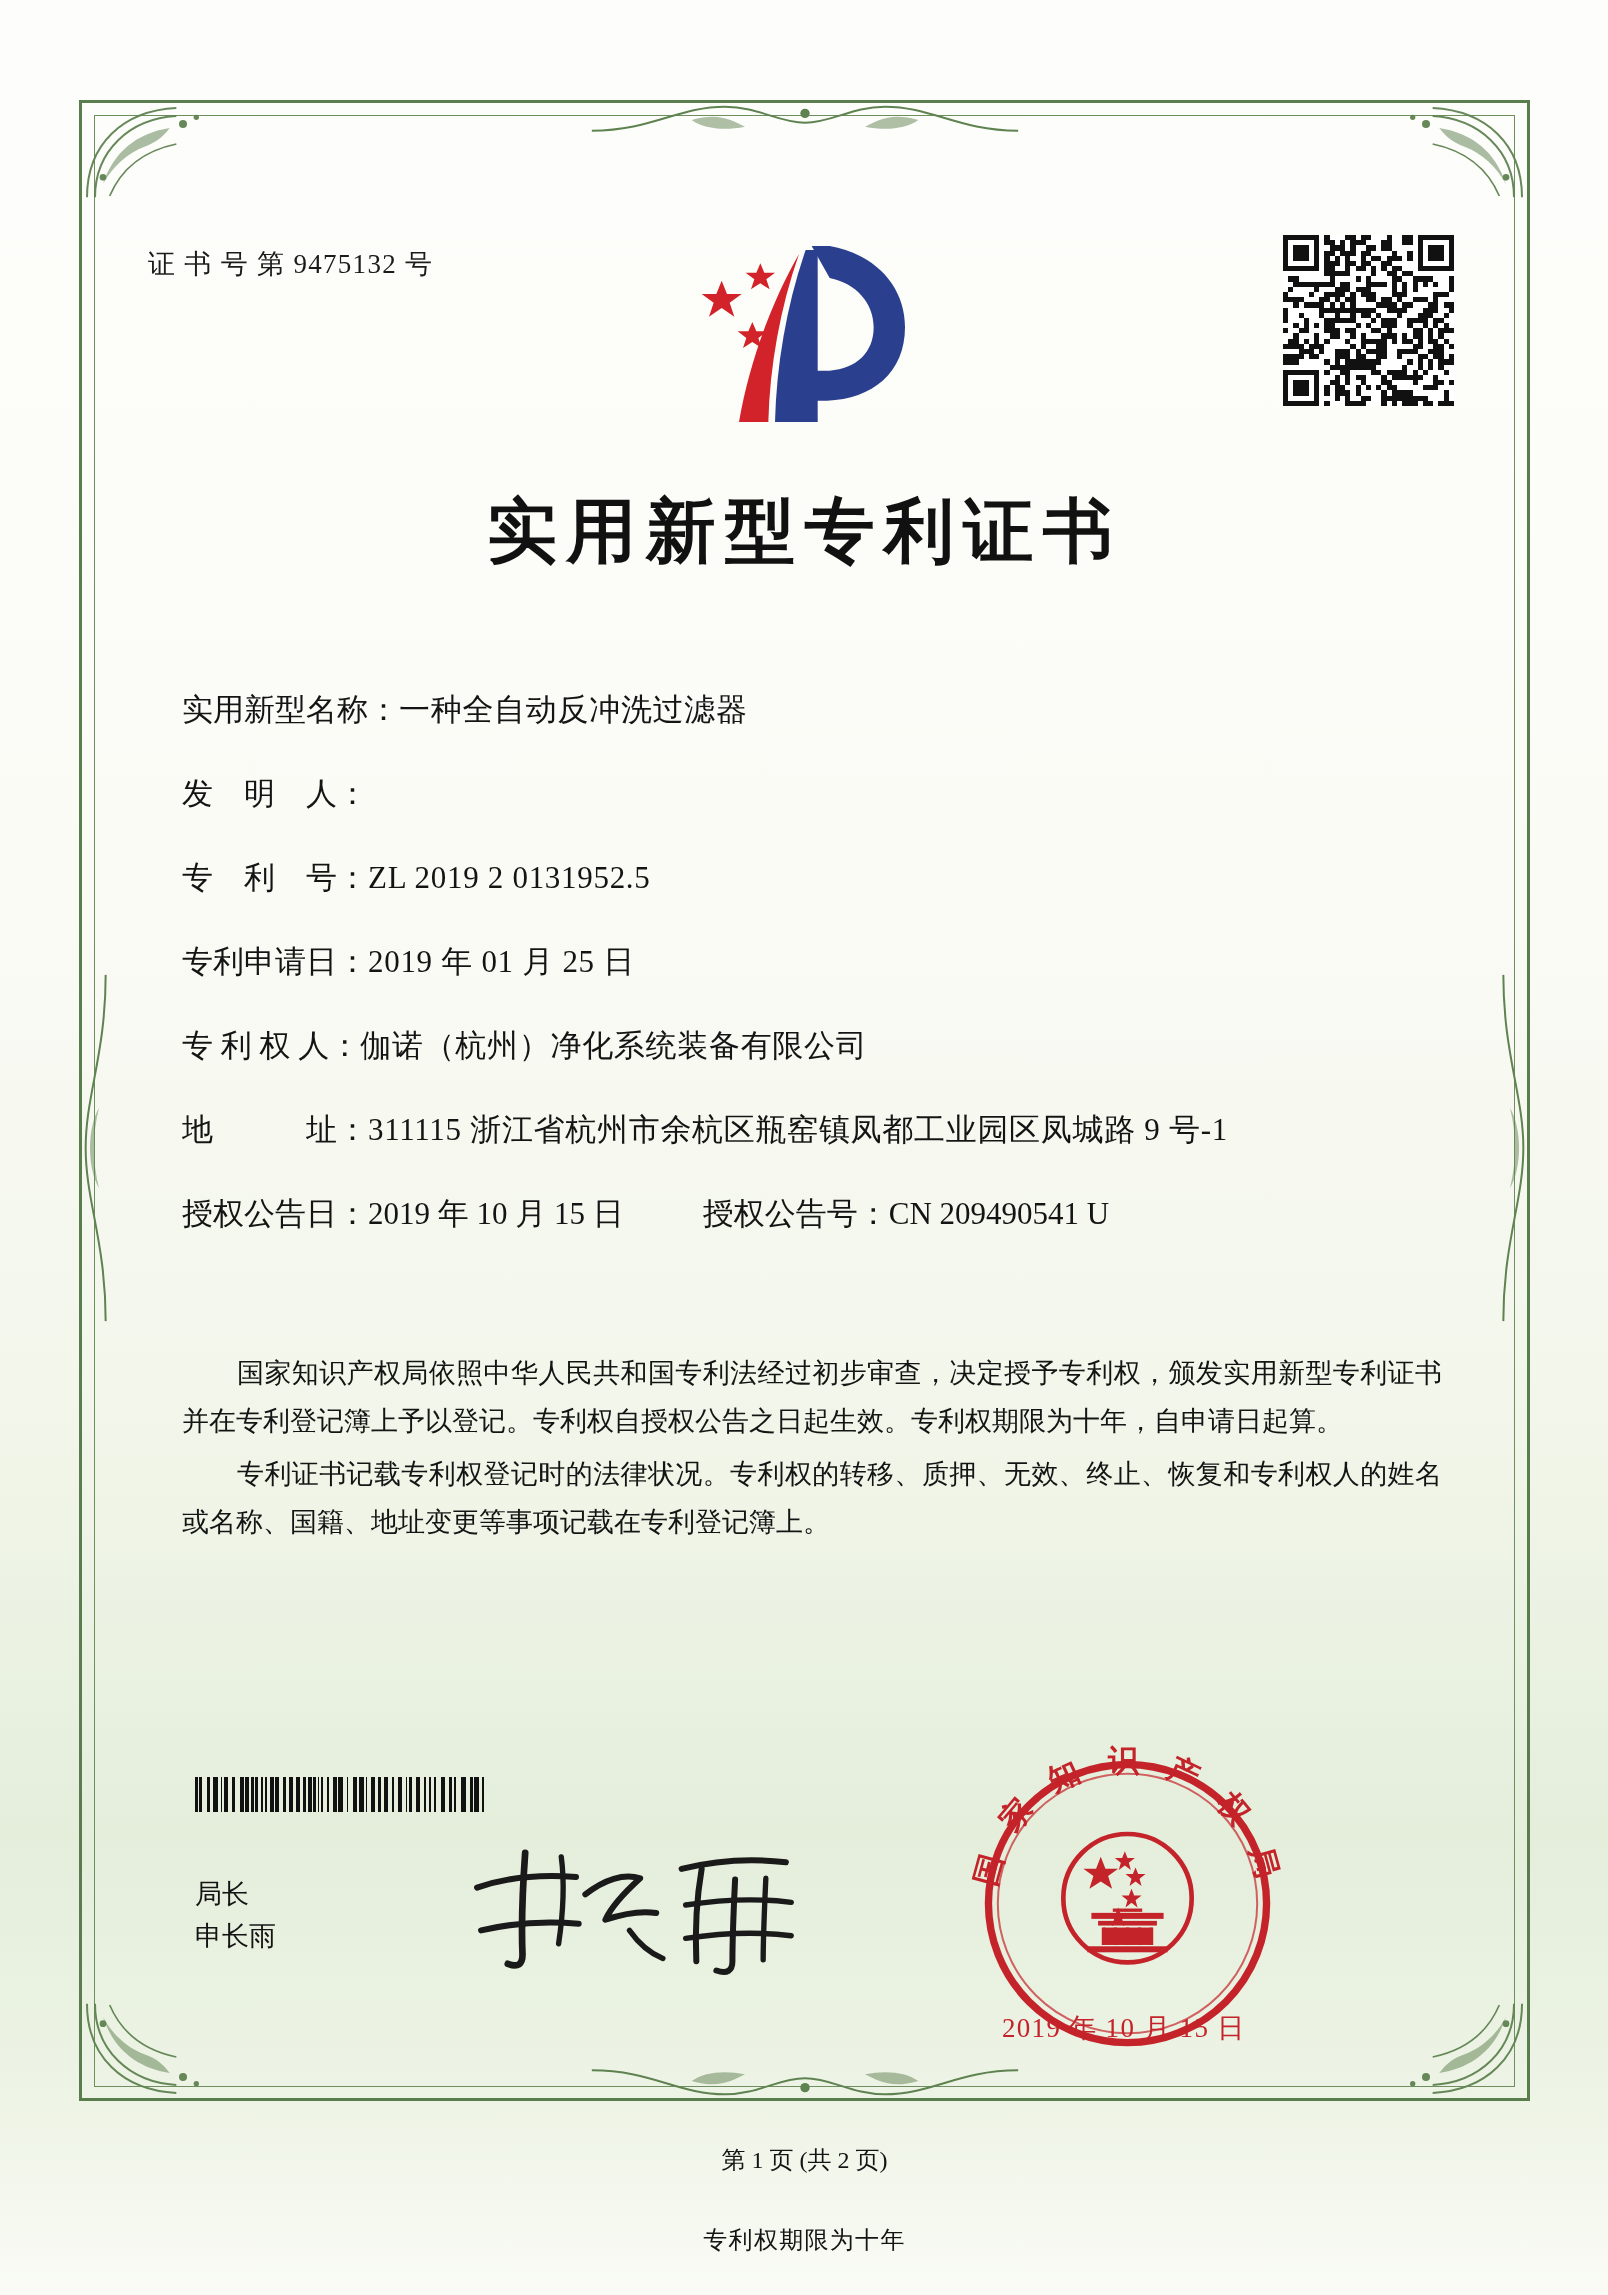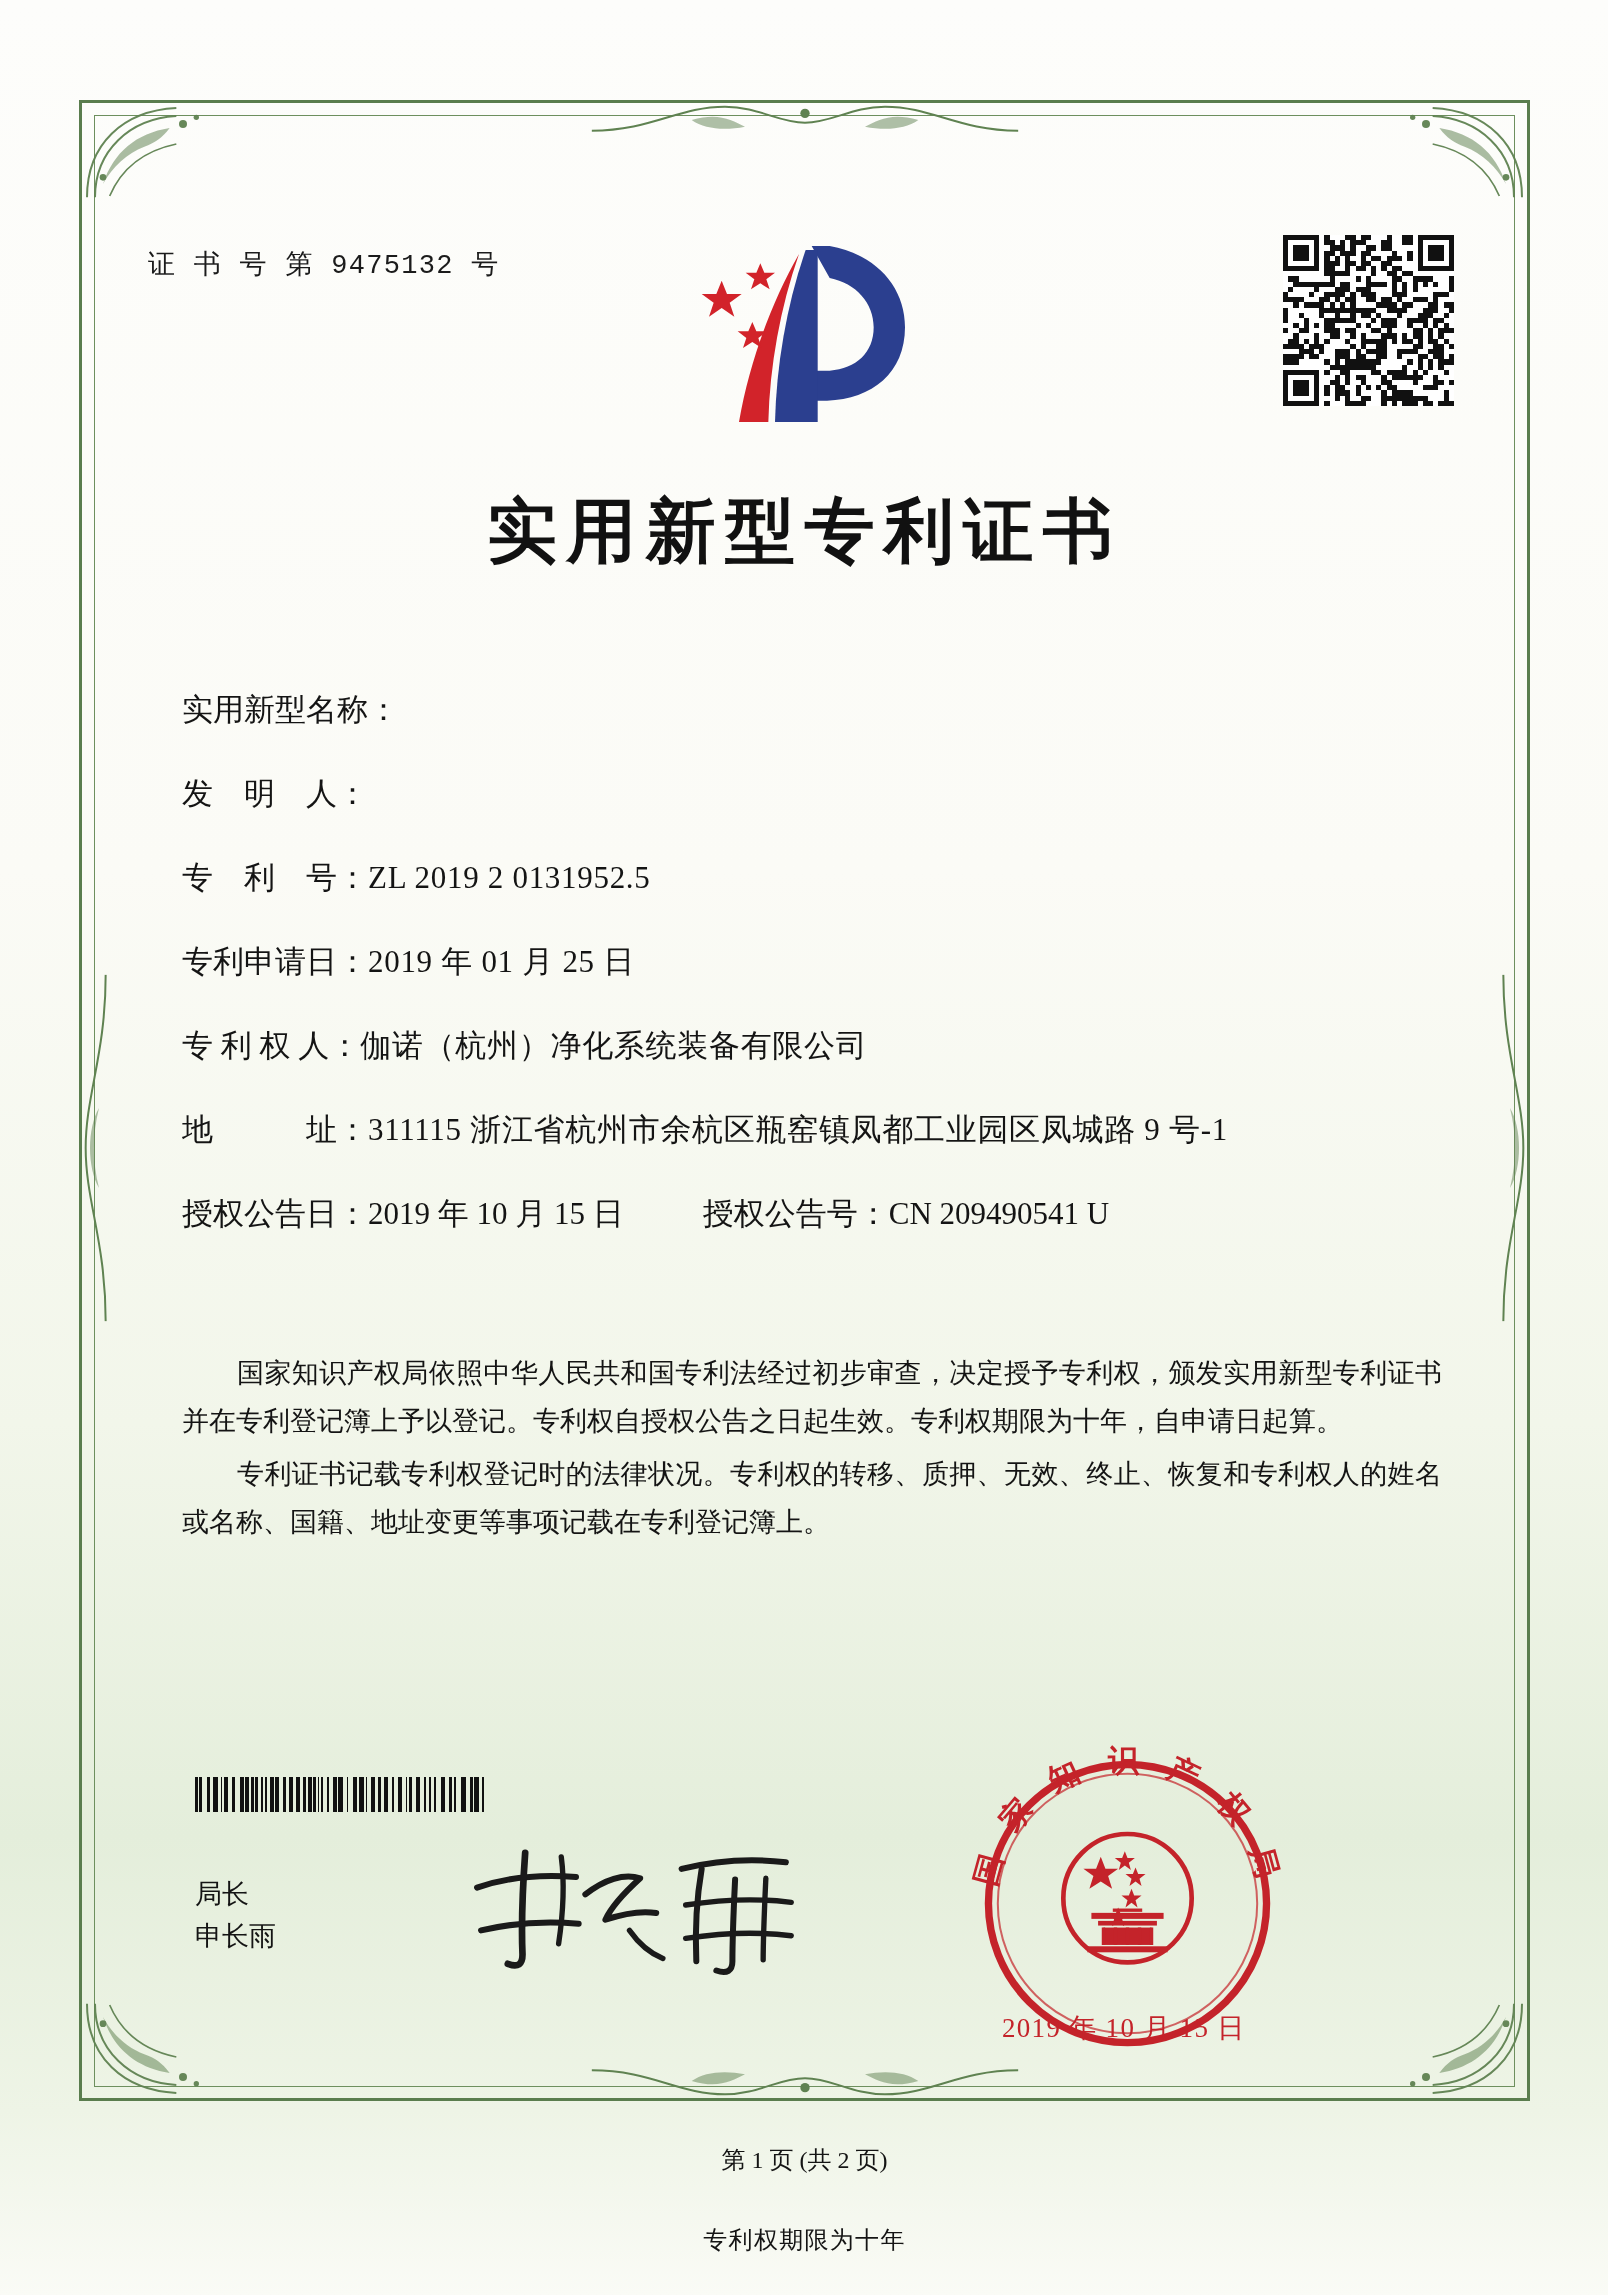--- a/index.html
+++ b/index.html
@@ -51,21 +51,20 @@
   .edge-right { right: 79px; top: 50%; transform: translateY(-50%) scaleX(-1); width: 40px; height: 347px; }
 
   
   .cert-no {
     position: absolute;
     left: 148px; top: 246px;
     font-size: 27px;
     letter-spacing: 1.3px;
     color: #1b1b1b;
     white-space: nowrap;
-    font-family: Liberation Mono, monospace;
   }
   .logo {
     position: absolute;
     left: 675px; top: 234px;
     width: 260px; height: 200px;
   }
   .qr {
     position: absolute;
     right: 155px; top: 235px;
     width: 171px; height: 171px;
@@ -834,20 +833,21 @@
           <rect x="32" y="32" width="1" height="1"></rect>
         </g>
     </svg>
   </div>
 
   <div class="main-title">实用新型专利证书</div>
 
   <div class="fields">
     <div class="row">
       <span class="label">实用新型名称：</span>
+      <span class="value">一种全自动反冲洗过滤器</span>
     </div>
     <div class="row">
       <span class="label">发　明　人：</span>
     </div>
     <div class="row">
       <span class="label">专　利　号：</span>
       <span class="value">ZL 2019 2 0131952.5</span>
     </div>
     <div class="row">
       <span class="label">专利申请日：</span>

